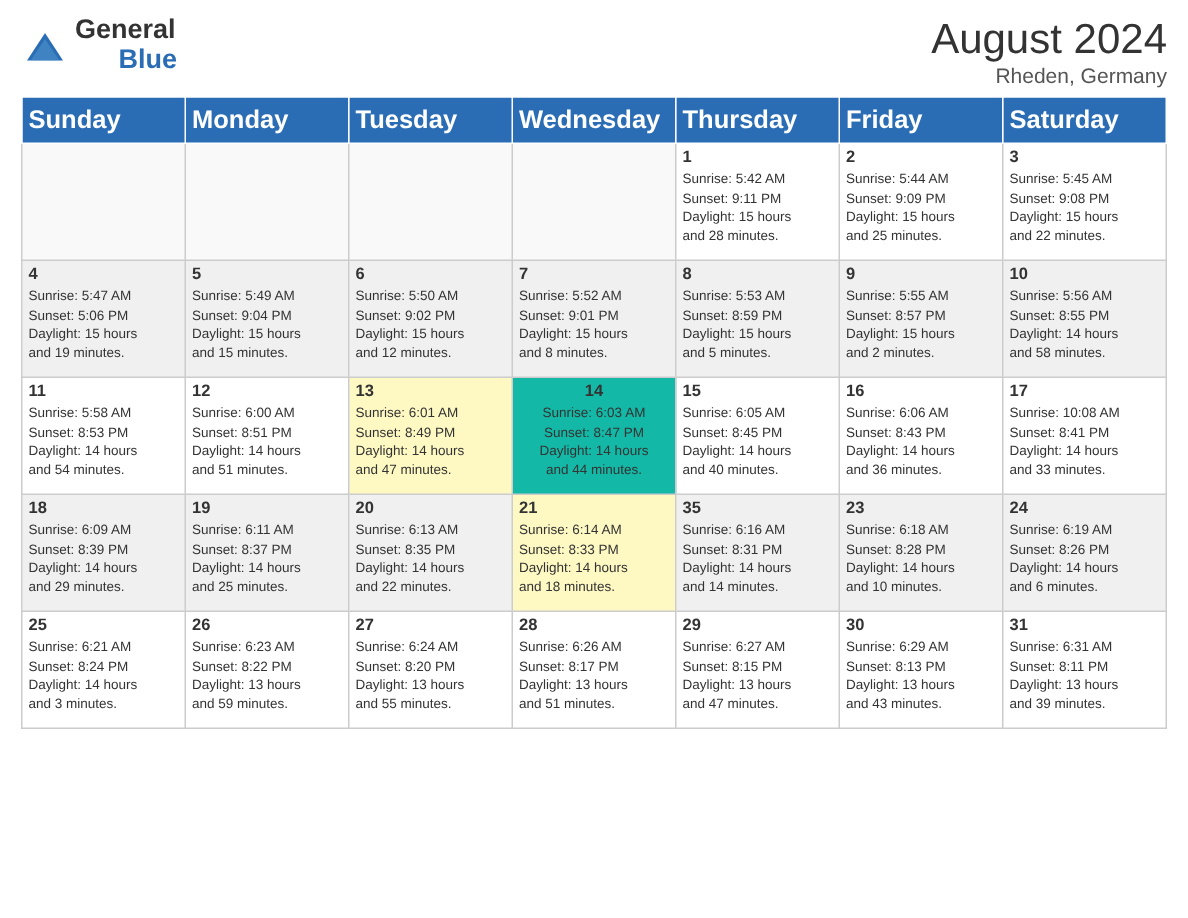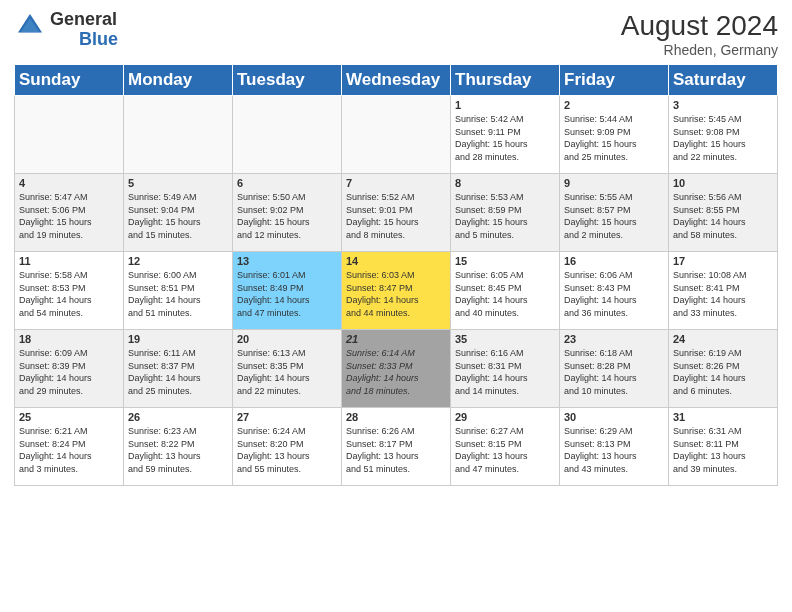--- a/index.html
+++ b/index.html
@@ -16,21 +16,21 @@
       padding: 10px 14px 10px 14px;
     }
     .header {
       display: flex;
       justify-content: space-between;
       align-items: flex-start;
       margin-bottom: 6px;
     }
     .logo {
       display: flex;
-      align-items: flex-start;
+      align-items: flex-end;
       gap: 4px;
     }
     .logo-text {
       font-size: 18px;
       font-weight: bold;
       line-height: 1.1;
     }
     .logo-text .general {
       color: #333;
     }
@@ -224,28 +224,28 @@
 Daylight: 14 hours
 and 54 minutes.</div>
           </td>
           <td style="background: rgb(255, 255, 255);">
             <span class="day-num">12</span>
             <div class="day-info" style="white-space: pre-line;">Sunrise: 6:00 AM
 Sunset: 8:51 PM
 Daylight: 14 hours
 and 51 minutes.</div>
           </td>
-          <td style="background: #7dd3fc;">
+          <td style="background: #fef9c3;">
             <span class="day-num">13</span>
             <div class="day-info" style="white-space: pre-line;">Sunrise: 6:01 AM
 Sunset: 8:49 PM
 Daylight: 14 hours
 and 47 minutes.</div>
           </td>
-          <td style="background: #fde047;">
+          <td style="background: #14b8a6; text-align: center;">
             <span class="day-num">14</span>
             <div class="day-info" style="white-space: pre-line;">Sunrise: 6:03 AM
 Sunset: 8:47 PM
 Daylight: 14 hours
 and 44 minutes.</div>
           </td>
           <td style="background: rgb(255, 255, 255);">
             <span class="day-num">15</span>
             <div class="day-info" style="white-space: pre-line;">Sunrise: 6:05 AM
 Sunset: 8:45 PM
@@ -282,21 +282,21 @@
 Daylight: 14 hours
 and 25 minutes.</div>
           </td>
           <td style="background: rgb(240, 240, 240);">
             <span class="day-num">20</span>
             <div class="day-info" style="white-space: pre-line;">Sunrise: 6:13 AM
 Sunset: 8:35 PM
 Daylight: 14 hours
 and 22 minutes.</div>
           </td>
-          <td style="background: #a3a3a3; font-style: italic;">
+          <td style="background: #fef9c3;">
             <span class="day-num">21</span>
             <div class="day-info" style="white-space: pre-line;">Sunrise: 6:14 AM
 Sunset: 8:33 PM
 Daylight: 14 hours
 and 18 minutes.</div>
           </td>
           <td style="background: rgb(240, 240, 240);">
             <span class="day-num">35</span>
             <div class="day-info" style="white-space: pre-line;">Sunrise: 6:16 AM
 Sunset: 8:31 PM

